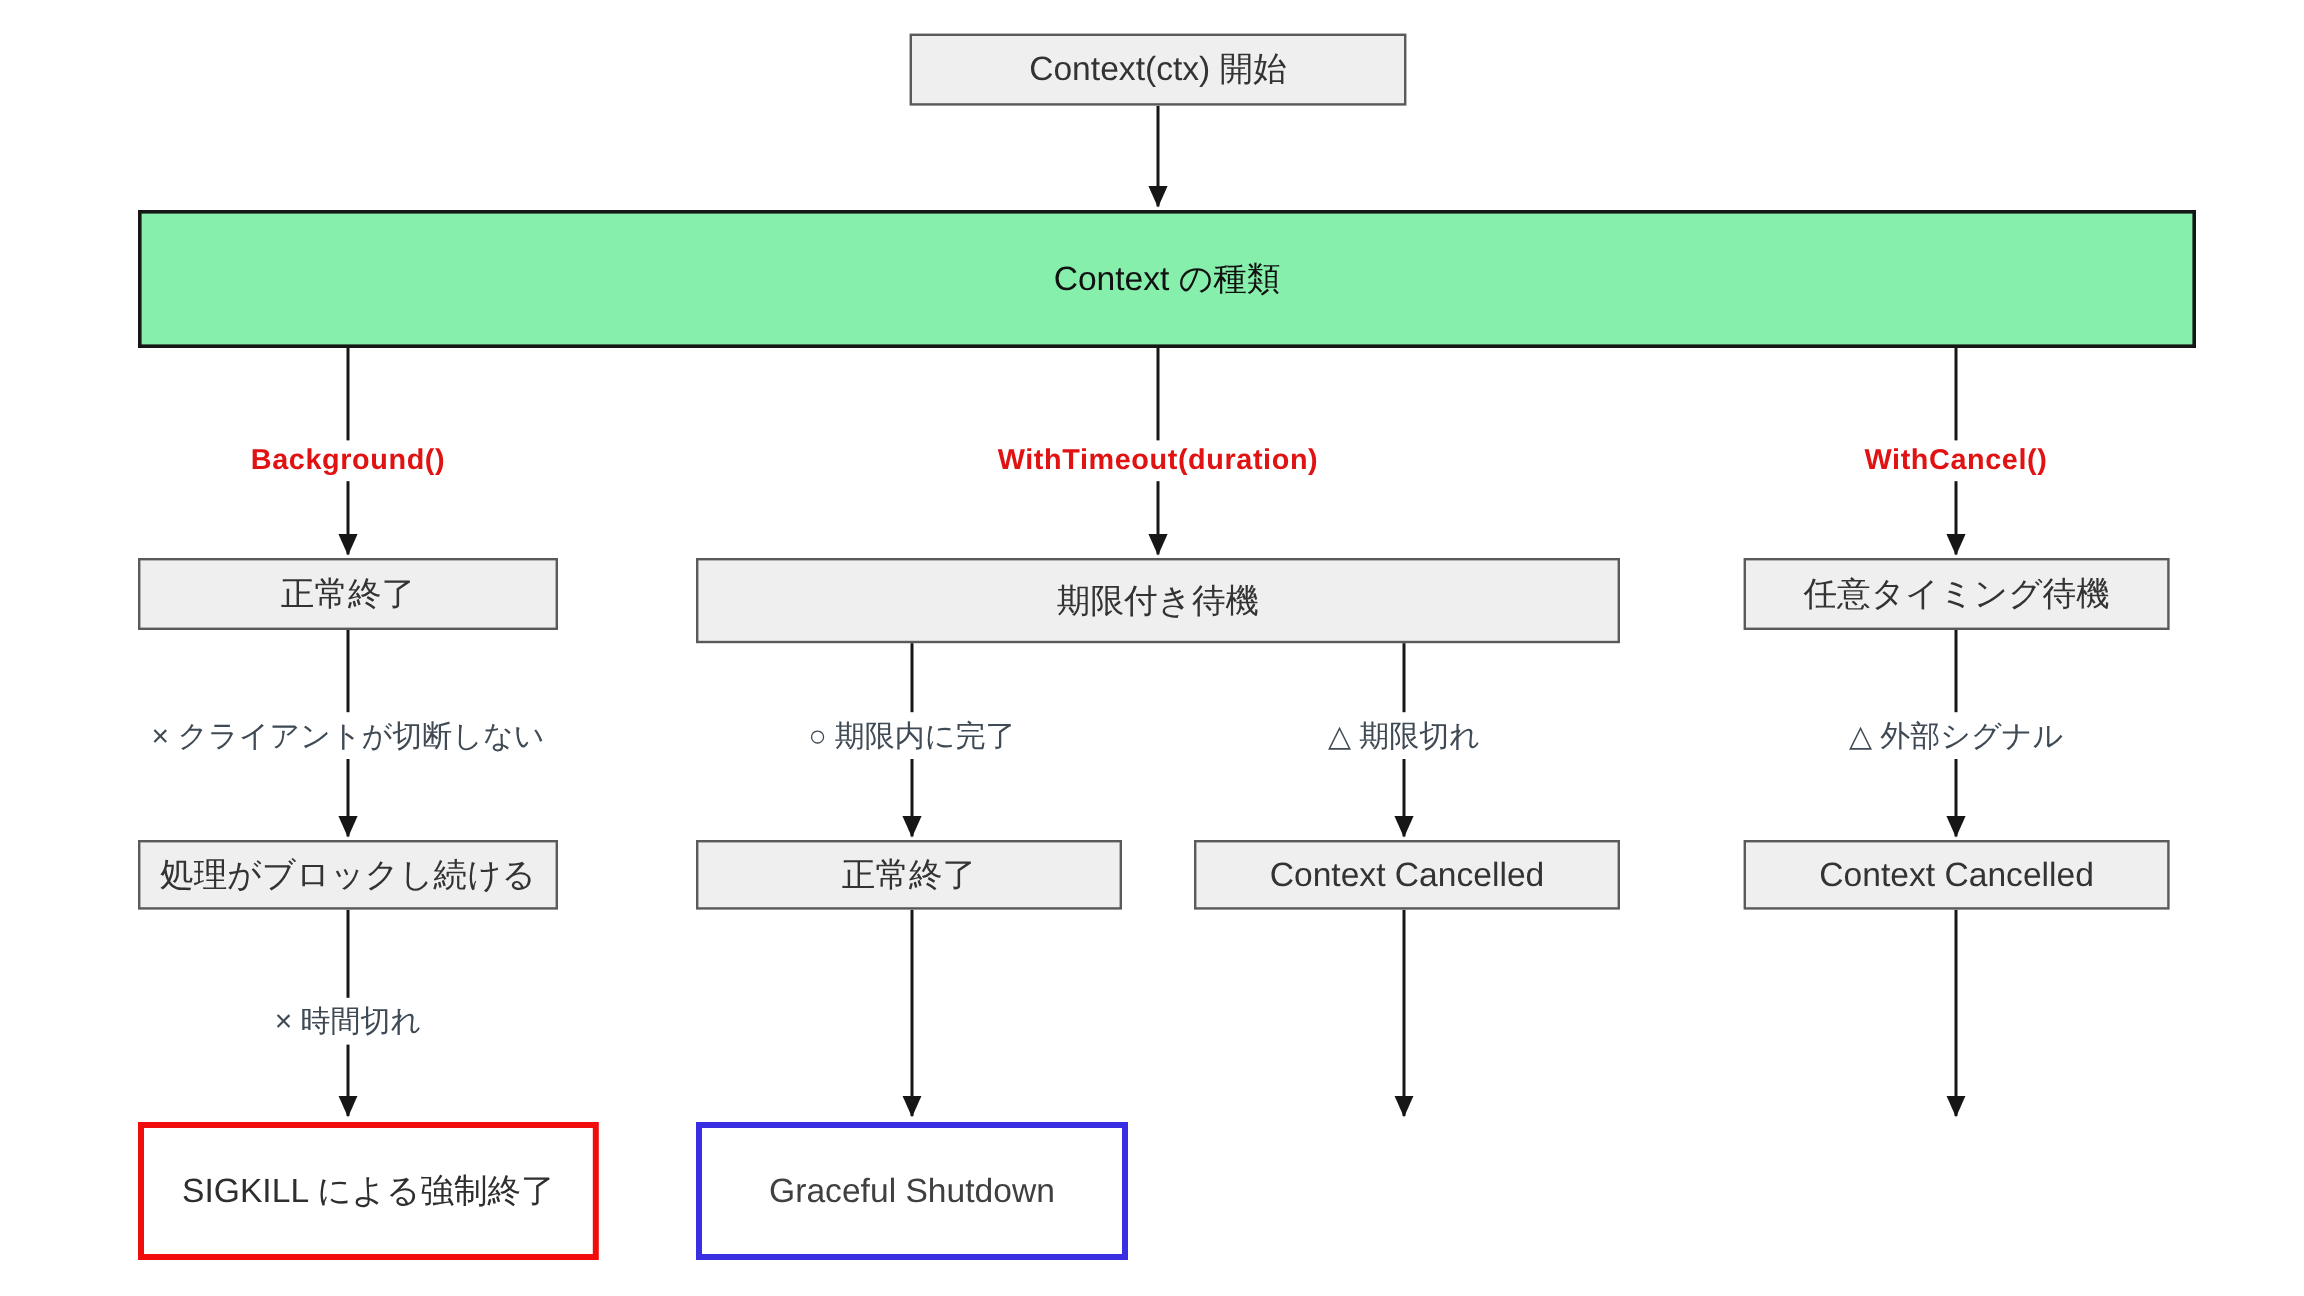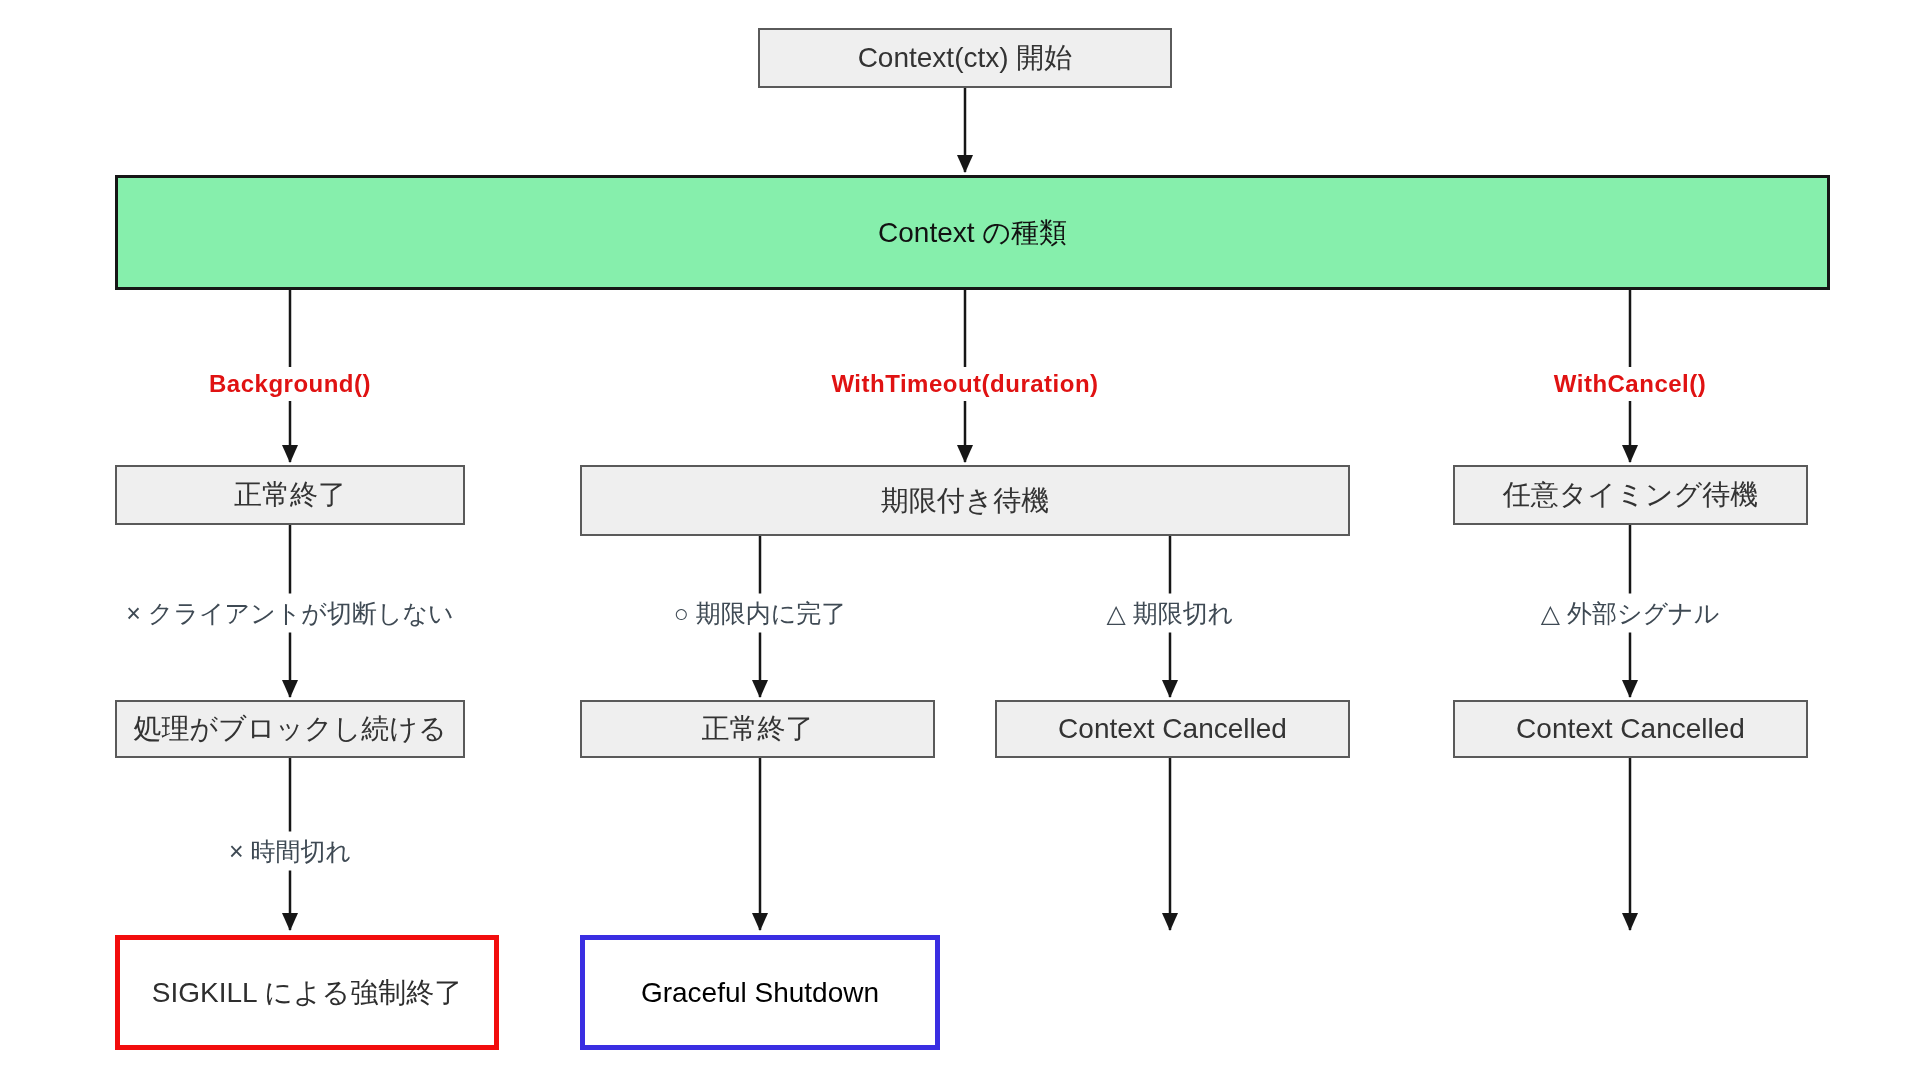--- a/index.html
+++ b/index.html
@@ -18,21 +18,21 @@
     background:var(--node-fill);border:2px solid var(--node-border);
     color:#333;font-size:28px;text-align:center;line-height:1.2;
   }
   .node.plain{
     background:#86efac;border:3px solid var(--plain-border);color:#111;
   }
   .node.end{
     background:#ffffff;border-width:5px;border-style:solid;color:#2e2e2e;
   }
   .node.end-red{border-color:var(--end-red);}
-  .node.end-blue{border-color:var(--end-blue);color:#000000;}
+  .node.end-blue{border-color:var(--end-blue);color:#404040;}
   .node.end-yellow{border-color:var(--end-yellow);}
 
   .edge-label{
     position:absolute;transform:translate(-50%,-50%);
     background:#ffffff;padding:3px 10px;white-space:nowrap;
     font-size:25px;color:var(--edge-label-gray);text-align:center;
   }
   .edge-label.fn{
     font-family:cursive, sans-serif;
     color:var(--fn-label-red);font-size:24px;font-weight:600;

